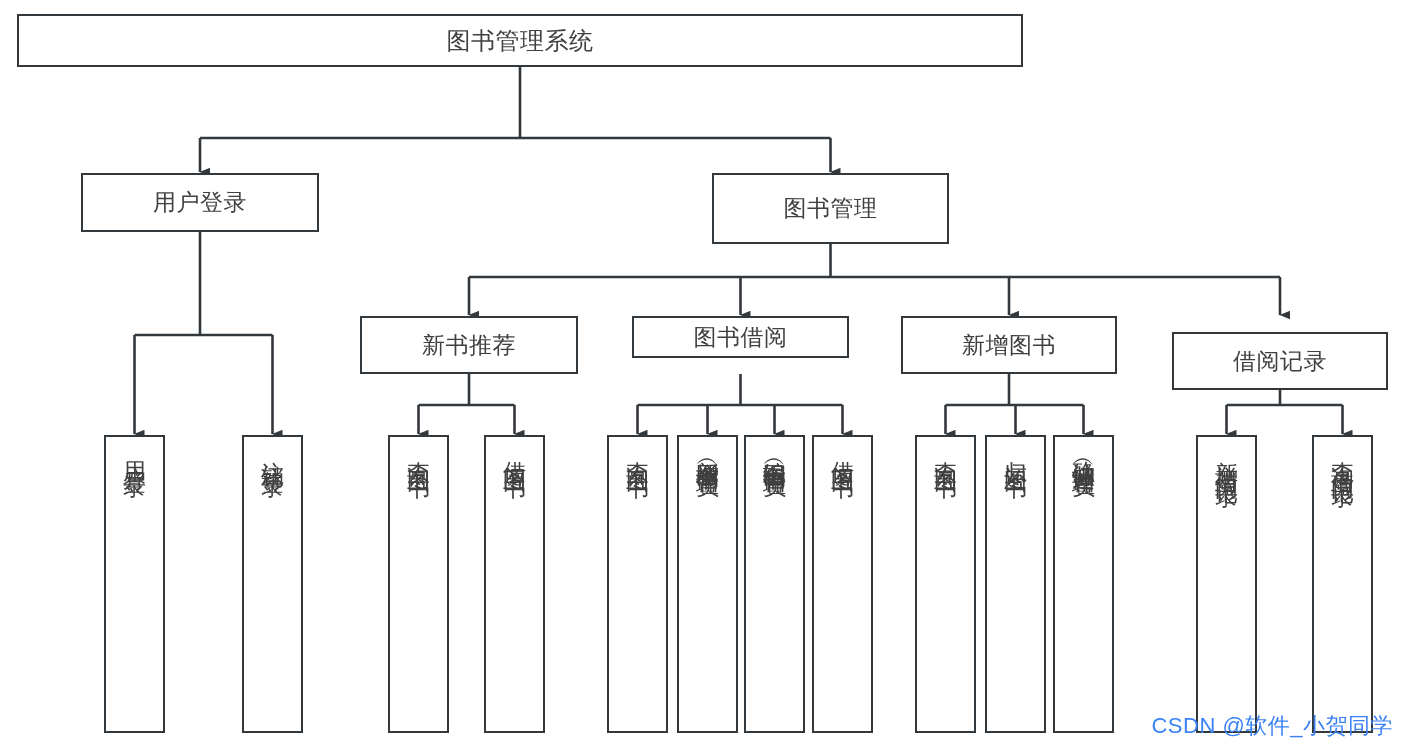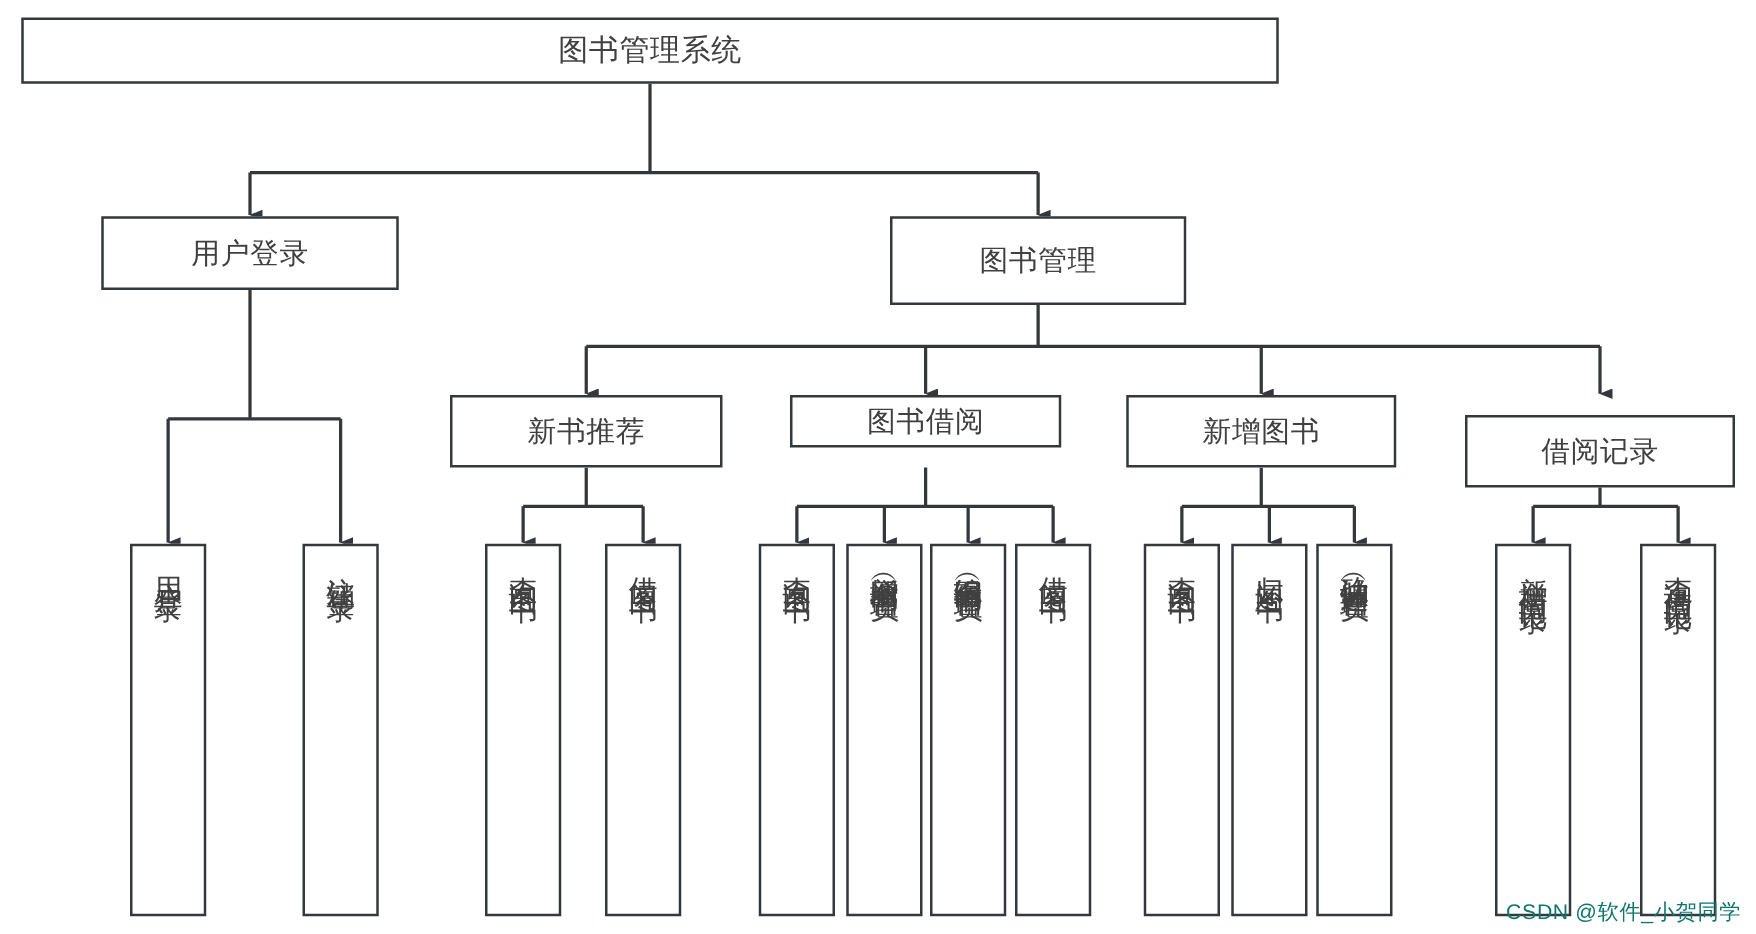--- a/index.html
+++ b/index.html
@@ -60,22 +60,22 @@
   .node-box.root .node-label {
     font-size: 24px;
   }
   .node-box.vertical.tall-text .node-label {
     letter-spacing: 2px;
   }
   #watermark {
     position: absolute;
     right: 12px;
     bottom: 6px;
-    font-size: 17px;
-    color: #0f766e;
+    font-size: 22px;
+    color: #3b82f6;
     letter-spacing: 0.5px;
     white-space: nowrap;
     user-select: none;
   }
 </style>
 </head>
 <body>
 
 <div id="diagram-canvas">
 

